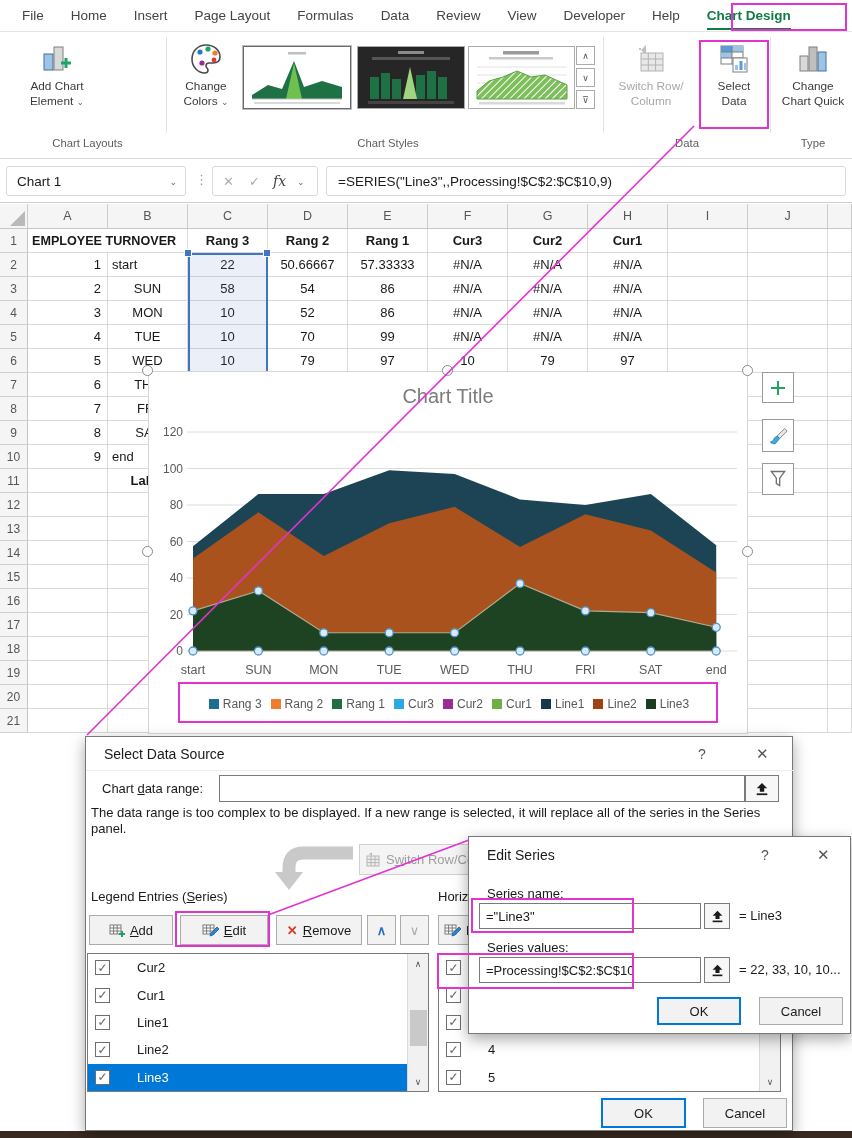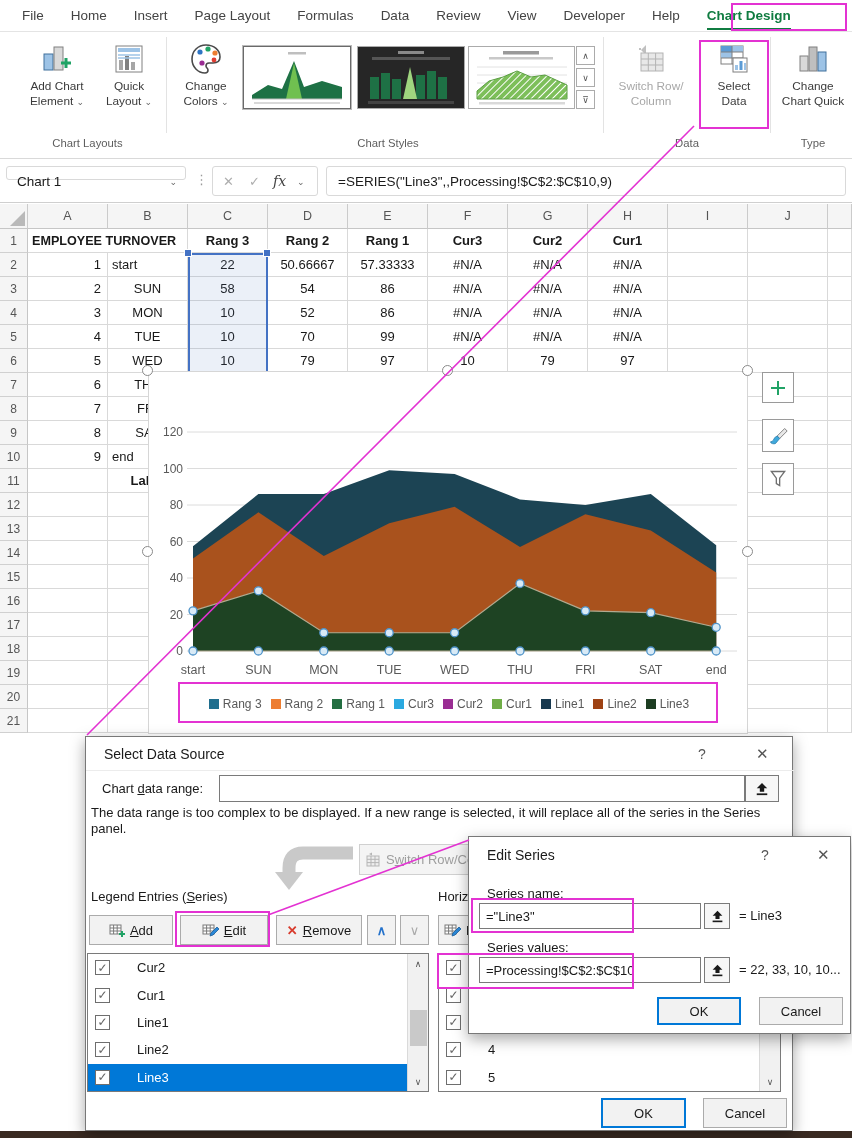--- a/index.html
+++ b/index.html
@@ -106,34 +106,20 @@
       <div class="ic">
         <svg width="34" height="34" viewBox="0 0 34 34">
           <rect x="4" y="12" width="9" height="16" fill="#9dc3e6" stroke="#41719c" stroke-width="1"></rect>
           <rect x="14" y="5" width="9" height="23" fill="#d9d9d9" stroke="#808080" stroke-width="1"></rect>
           <path d="M21 21 H31 M26 16 V26" stroke="#21a366" stroke-width="3" fill="none"></path>
         </svg>
       </div>
       <div><span>Add Chart</span></div>
       <div><span>Element</span> <span class="chev">⌄</span></div>
     </div>
-    <div class="bigbtn" style="left:100px;top:6px;width:58px;">
-      <div class="ic">
-        <svg width="34" height="34" viewBox="0 0 34 34">
-          <rect x="4" y="4" width="26" height="26" fill="#fff" stroke="#808080"></rect>
-          <rect x="6" y="6" width="22" height="4" fill="#9dc3e6"></rect>
-          <rect x="7" y="18" width="4" height="10" fill="#a6a6a6"></rect>
-          <rect x="13" y="14" width="4" height="14" fill="#808080"></rect>
-          <rect x="19" y="20" width="4" height="8" fill="#a6a6a6"></rect>
-          <path d="M6 13h22M6 16h22" stroke="#9dc3e6" stroke-width="1.3"></path>
-        </svg>
-      </div>
-      <div><span>Quick</span></div>
-      <div><span>Layout</span> <span class="chev">⌄</span></div>
-    </div>
     <div class="vsep" style="left:166px;"></div>
     <div class="bigbtn" style="left:174px;top:6px;width:64px;">
       <div class="ic">
         <svg width="36" height="36" viewBox="0 0 36 36">
           <path d="M18 4c8 0 14 5 14 12 0 5-4 6-7 6h-4c-2 0-3 1-3 3 0 2 2 2 2 4 0 2-1 3-3 3C10 32 4 26 4 18 4 10 10 4 18 4z" fill="#fff" stroke="#4a4a4a" stroke-width="1.6"></path>
           <circle cx="12" cy="11" r="2.6" fill="#2e75c4"></circle>
           <circle cx="20" cy="8" r="2.6" fill="#21a366"></circle>
           <circle cx="27" cy="12" r="2.6" fill="#ed7d31"></circle>
           <circle cx="26" cy="19" r="2.4" fill="#e03c31"></circle>
           <circle cx="14" cy="22" r="2.6" fill="#9a2d93"></circle>
@@ -237,21 +223,21 @@
       <div><span>Change</span></div>
       <div><span>Chart Quick</span></div>
     </div>
     <div class="grouplabel" style="left:15px;width:145px;">Chart Layouts</div>
     <div class="grouplabel" style="left:243px;width:290px;">Chart Styles</div>
     <div class="grouplabel" style="left:612px;width:150px;">Data</div>
     <div class="grouplabel" style="left:776px;width:74px;">Type</div>
   </div>
 
   <div id="fbar" class="abs">
-    <div class="fbox" style="left:6px;top:6px;width:180px;height:14px;">
+    <div class="fbox" style="left:6px;top:6px;width:180px;height:30px;">
       <span class="abs" style="left:10px;top:7px;font-size:13.5px;">Chart 1</span>
       <span class="abs chev" style="right:8px;top:10px;">⌄</span>
     </div>
     <div class="abs" style="left:195px;top:12px;color:#9a9a9a;font-size:13px;">⋮</div>
     <div class="fbox" style="left:212px;top:6px;width:106px;height:30px;">
       <span class="abs" style="left:10px;top:7px;color:#adadad;font-size:13px;">✕</span>
       <span class="abs" style="left:36px;top:7px;color:#adadad;font-size:13px;">✓</span>
       <span class="abs" style="left:60px;top:6px;color:#444;font-size:14px;font-family:'DejaVu Serif',serif;font-style:italic;">fx</span>
       <span class="abs chev" style="left:84px;top:10px;">⌄</span>
     </div>
@@ -572,20 +558,21 @@
         <div class="cell" style="width: 80px; height: 24px;"></div>
         <div class="cell" style="width: 24px; height: 24px;"></div>
       </div>
     </div>
 
   <div id="selbox" class="abs"></div>
   <div class="selhandle" style="left:184px;top:249px;"></div>
   <div class="selhandle" style="left:263px;top:249px;"></div>
 
   <div id="chart" class="abs">
+    <div id="chart-title">Chart Title</div>
     <svg id="chart-svg" width="600" height="363" viewBox="0 0 600 363">
         <line x1="38" y1="279" x2="588" y2="279" stroke="#dcdcdc" stroke-width="1"></line>
         <text x="34" y="283" text-anchor="end" font-size="12" fill="#595959" font-family="Liberation Sans,sans-serif">0</text>
         <line x1="38" y1="242.5" x2="588" y2="242.5" stroke="#dcdcdc" stroke-width="1"></line>
         <text x="34" y="246.5" text-anchor="end" font-size="12" fill="#595959" font-family="Liberation Sans,sans-serif">20</text>
         <line x1="38" y1="206" x2="588" y2="206" stroke="#dcdcdc" stroke-width="1"></line>
         <text x="34" y="210" text-anchor="end" font-size="12" fill="#595959" font-family="Liberation Sans,sans-serif">40</text>
         <line x1="38" y1="169.5" x2="588" y2="169.5" stroke="#dcdcdc" stroke-width="1"></line>
         <text x="34" y="173.5" text-anchor="end" font-size="12" fill="#595959" font-family="Liberation Sans,sans-serif">60</text>
         <line x1="38" y1="133" x2="588" y2="133" stroke="#dcdcdc" stroke-width="1"></line>

